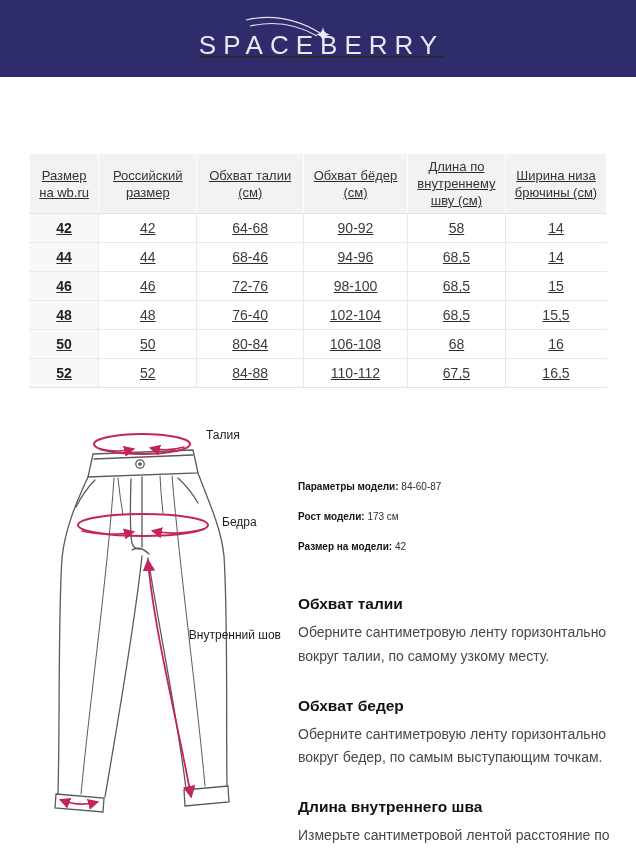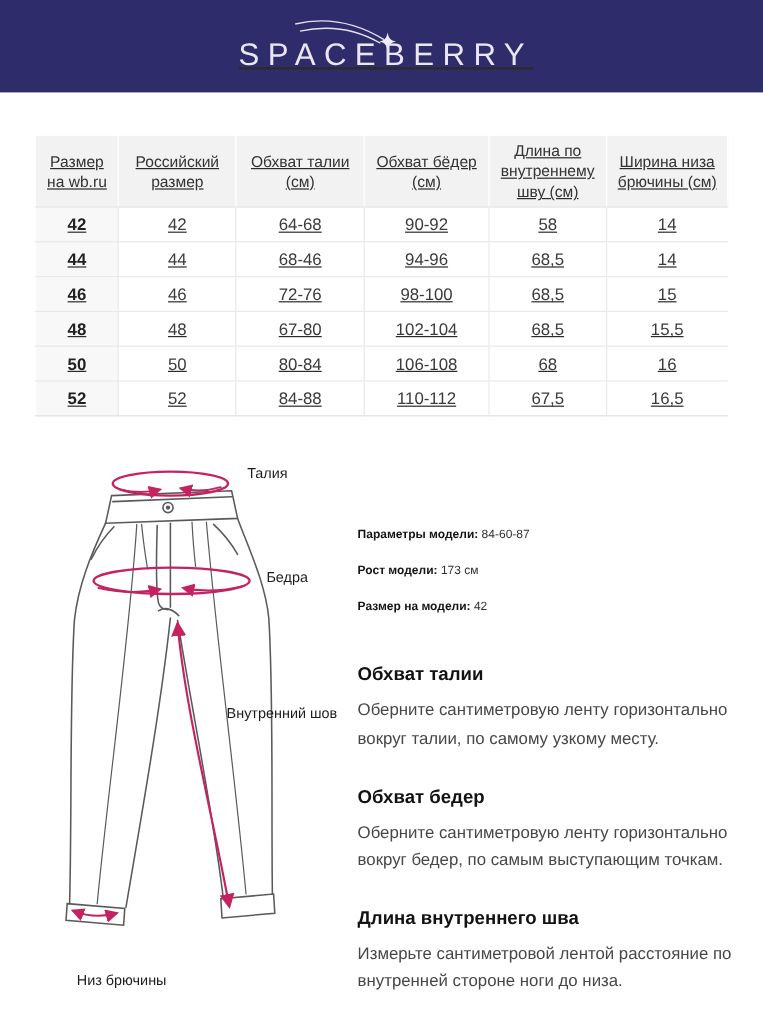--- a/index.html
+++ b/index.html
@@ -34,21 +34,21 @@
   .logo-swoosh {
     position: absolute;
     left: 50px; top: -16px;
     width: 96px; height: 38px;
     pointer-events: none;
   }
 
   
   .size-table {
     width: 578px;
-    margin: 35px auto 0 auto;
+    margin: 76px auto 0 auto;
     border-collapse: collapse;
     table-layout: fixed;
   }
   .size-table th {
     background: #f2f2f2;
     font-size: 13px;
     font-weight: 400;
     color: #333;
     line-height: 1.32;
     height: 58px;
@@ -171,21 +171,21 @@
           <td class="c0">46</td>
           <td>46</td>
           <td>72-76</td>
           <td>98-100</td>
           <td>68,5</td>
           <td>15</td>
         </tr>
         <tr>
           <td class="c0">48</td>
           <td>48</td>
-          <td>67-80</td>
+          <td>76-40</td>
           <td>102-104</td>
           <td>68,5</td>
           <td>15,5</td>
         </tr>
         <tr>
           <td class="c0">50</td>
           <td>50</td>
           <td>80-84</td>
           <td>106-108</td>
           <td>68</td>

